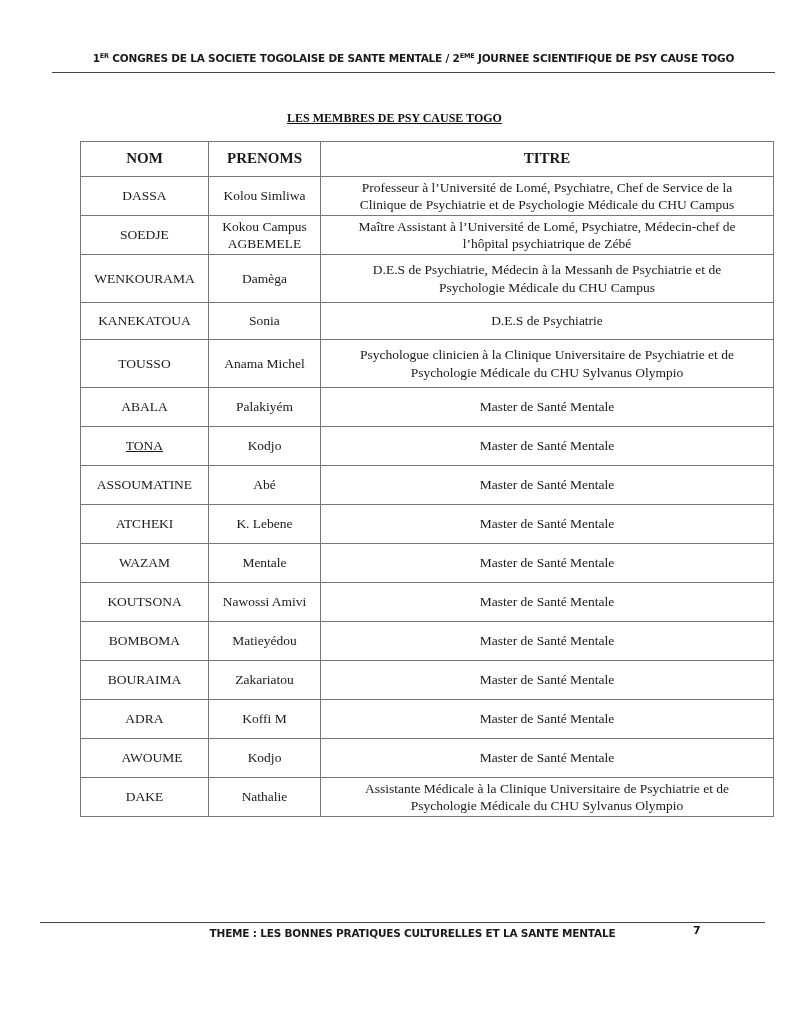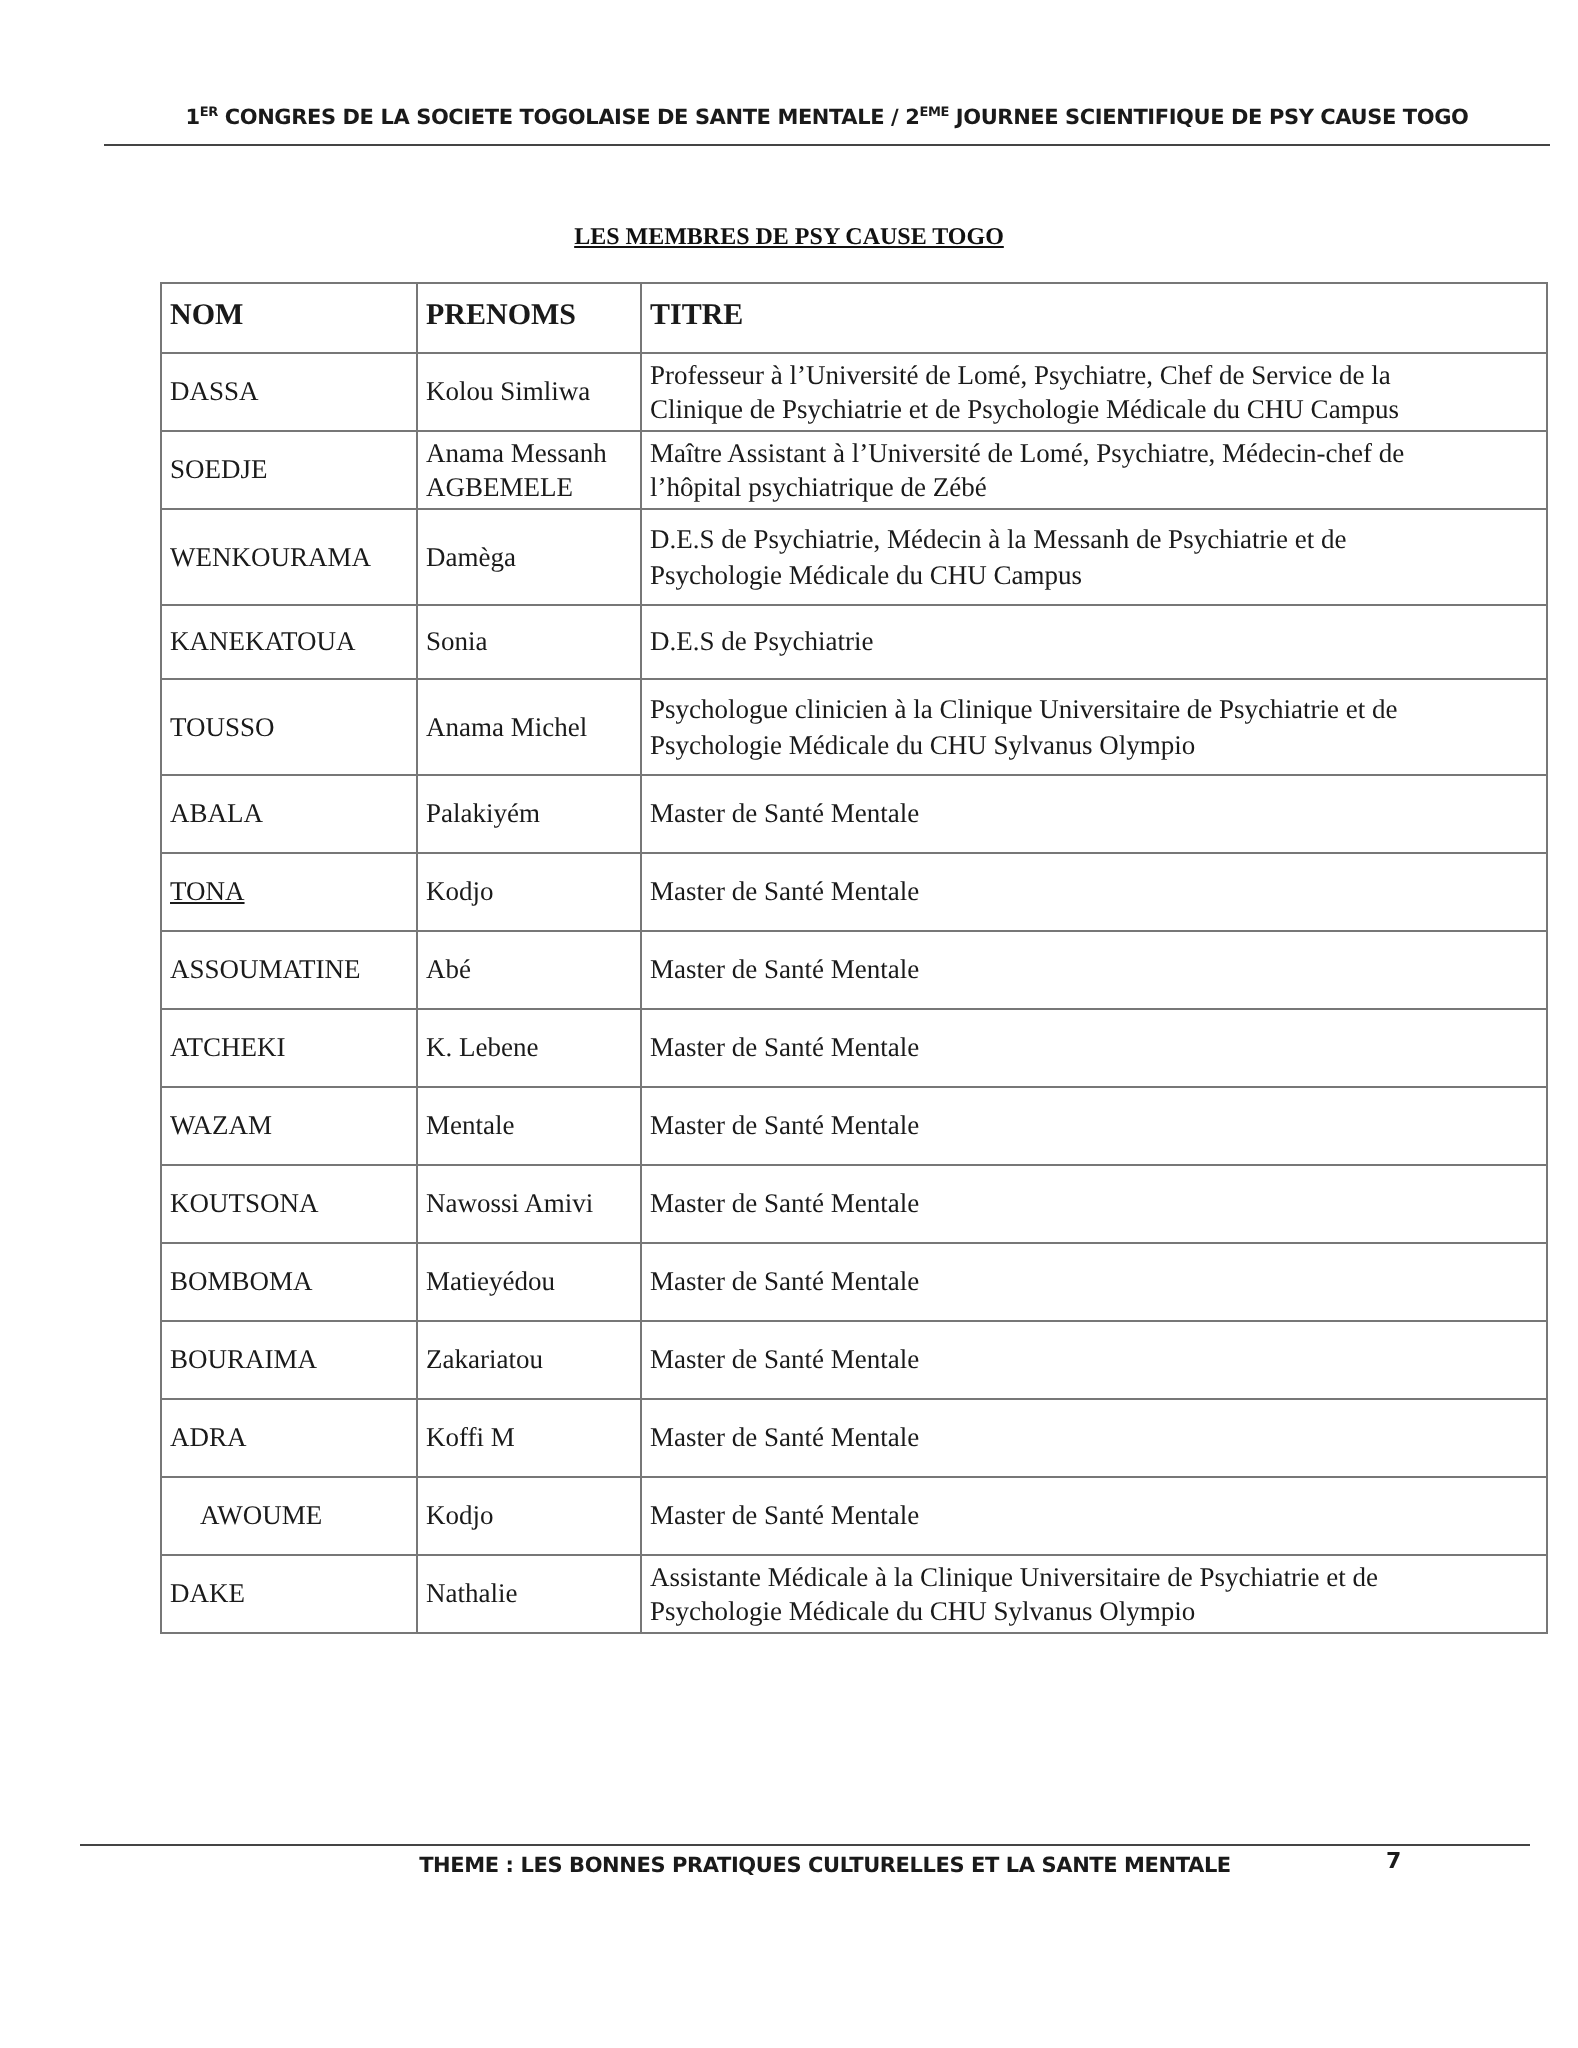--- a/index.html
+++ b/index.html
@@ -15,21 +15,21 @@
     position: absolute; left: 0; width: 789px; top: 111px; text-align: center;
     font-family: "Liberation Serif", serif; font-weight: bold; font-size: 12px;
     text-decoration: underline; color: #111;
   }
   table.members {
     position: absolute; left: 80px; top: 141px; width: 693px;
     border-collapse: collapse; font-family: "Liberation Serif", serif; font-size: 13.5px; color: #1a1a1a;
     table-layout: fixed;
   }
   table.members th, table.members td {
-    border: 1.3px solid #777; text-align: left; vertical-align: middle; padding: 0 4px;
+    border: 1.3px solid #777; text-align: center; vertical-align: middle; padding: 0 4px;
     line-height: 17.5px;
   }
   table.members th { font-weight: bold; font-size: 15px; height: 34px; }
   col.c-nom { width: 128px; }
   col.c-prenom { width: 112px; }
   col.c-titre { width: 453px; }
   .footer-rule { position: absolute; left: 40px; width: 725px; top: 922px; height: 0; border-top: 1.5px solid #444; }
   .footer-theme {
     position: absolute; left: 40px; width: 745px; top: 927px; text-align: center;
     font-family: "DejaVu Sans", sans-serif; font-weight: bold; font-size: 10.5px; letter-spacing: -0.2px; color: #1a1a1a;
@@ -61,21 +61,21 @@
     </tr>
   </thead>
   <tbody id="members-body">
       <tr>
         <td style="height: 38px;">DASSA</td>
         <td style="height: 38px;"><span>Kolou Simliwa</span></td>
         <td style="height: 38px;"><span>Professeur à l’Université de Lomé, Psychiatre, Chef de Service de la</span><br><span>Clinique de Psychiatrie et de Psychologie Médicale du CHU Campus</span></td>
       </tr>
       <tr>
         <td style="height: 38px;">SOEDJE</td>
-        <td style="height: 38px;"><span>Anama Messanh</span><br><span>AGBEMELE</span></td>
+        <td style="height: 38px;"><span>Kokou Campus</span><br><span>AGBEMELE</span></td>
         <td style="height: 38px;"><span>Maître Assistant à l’Université de Lomé, Psychiatre, Médecin-chef de</span><br><span>l’hôpital psychiatrique de Zébé</span></td>
       </tr>
       <tr>
         <td style="height: 47px;">WENKOURAMA</td>
         <td style="height: 47px;"><span>Damèga</span></td>
         <td style="height: 47px;"><span>D.E.S de Psychiatrie, Médecin à la Messanh de Psychiatrie et de</span><br><span>Psychologie Médicale du CHU Campus</span></td>
       </tr>
       <tr>
         <td style="height: 36px;">KANEKATOUA</td>
         <td style="height: 36px;"><span>Sonia</span></td>

